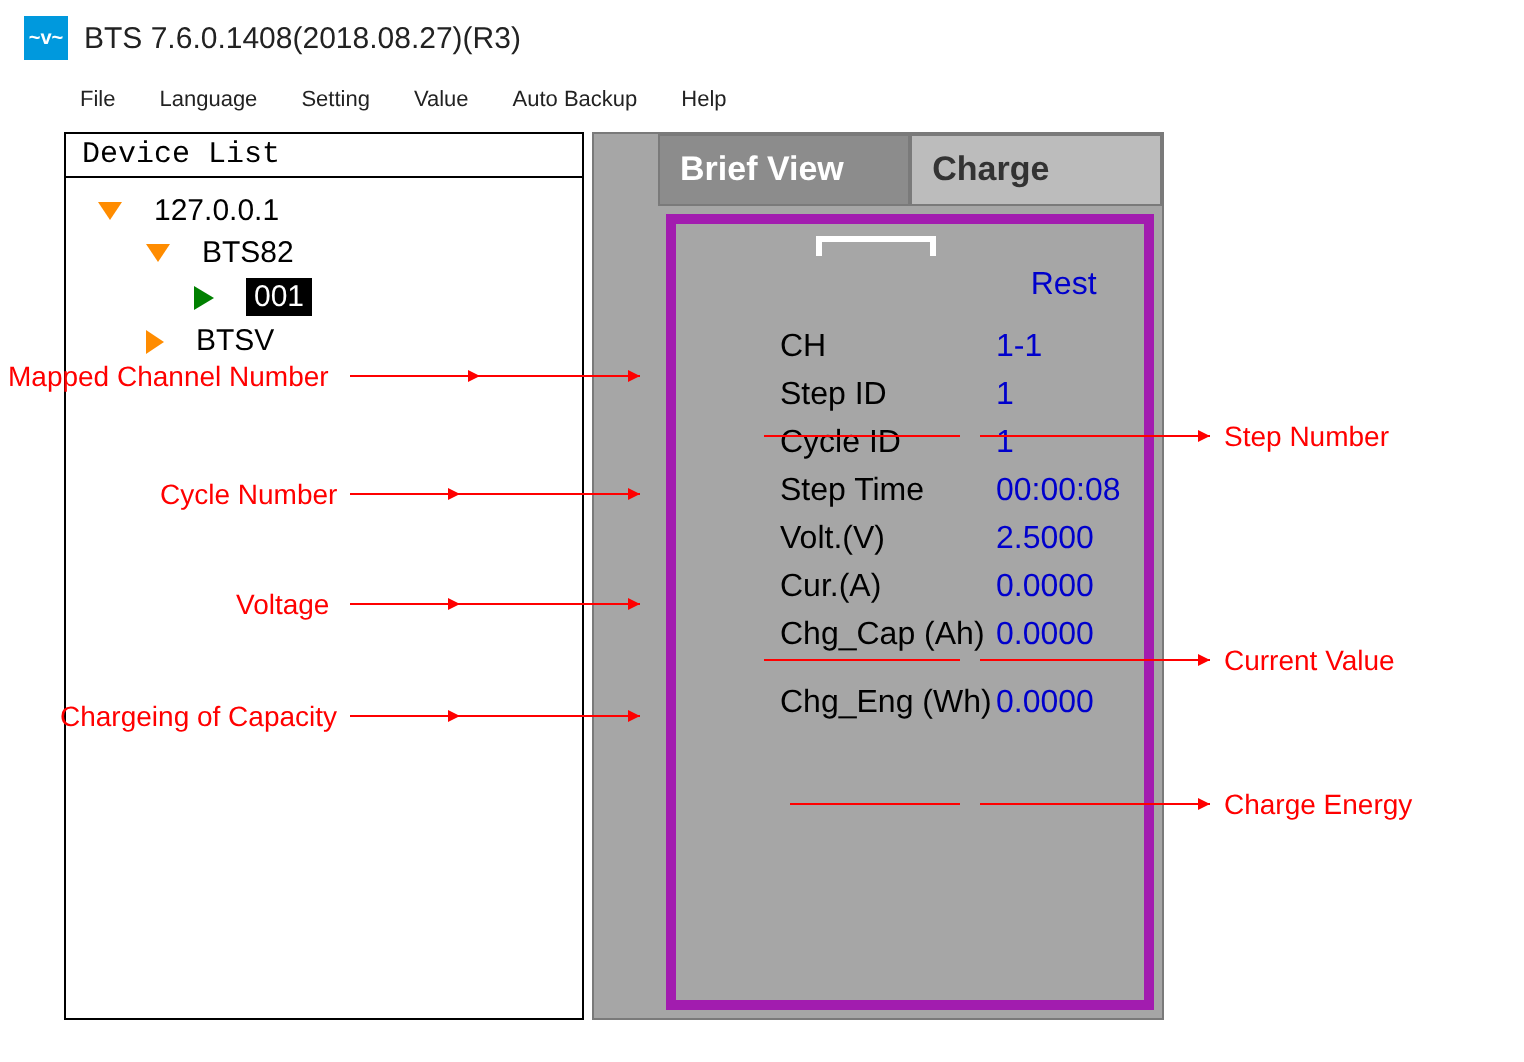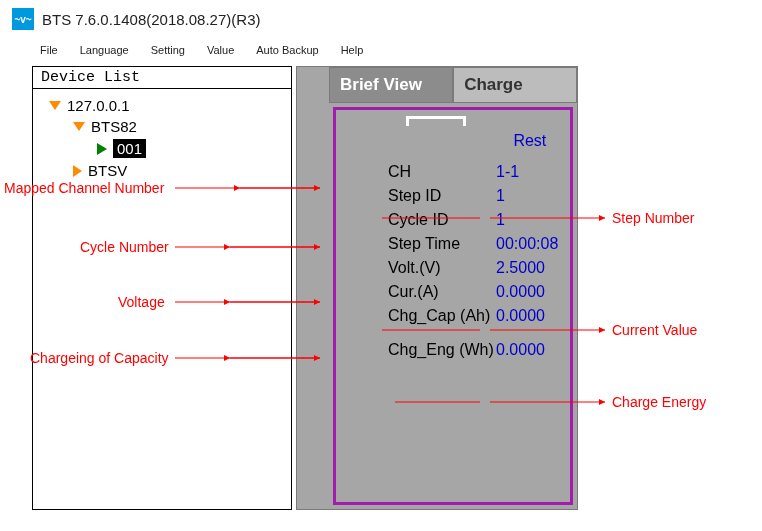--- a/index.html
+++ b/index.html
@@ -56,21 +56,21 @@
   .tree-header {
     border-bottom: 1px solid #000;
     padding: 2px 8px;
     font-family: "Courier New", monospace;
     font-size: 15px;
   }
   .tree-body { padding: 6px 4px; }
   .tree-row {
     display: flex;
     align-items: center;
-    gap: 6px;
+    gap: 16px;
     padding: 2px 0;
     font-size: 15px;
     color: #000;
   }
   .tri-down {
     width: 0; height: 0;
     border-left: 6px solid transparent;
     border-right: 6px solid transparent;
     border-top: 9px solid #ff8c00;
   }
@@ -114,21 +114,21 @@
     background: #8c8c8c;
     color: #fff;
     font-weight: bold;
   }
   .tab.inactive {
     background: #bcbcbc;
     color: #333;
     font-weight: bold;
   }
   .brief-outer {
-    border: 3px solid #a21caf;
+    border: 5px solid #a21caf;
     margin: 4px;
     background: #a6a6a6;
     padding: 6px 6px 10px 6px;
     height: 398px;
   }
   .brief-tabstrip {
     height: 12px;
     background: #a6a6a6;
     position: relative;
   }

